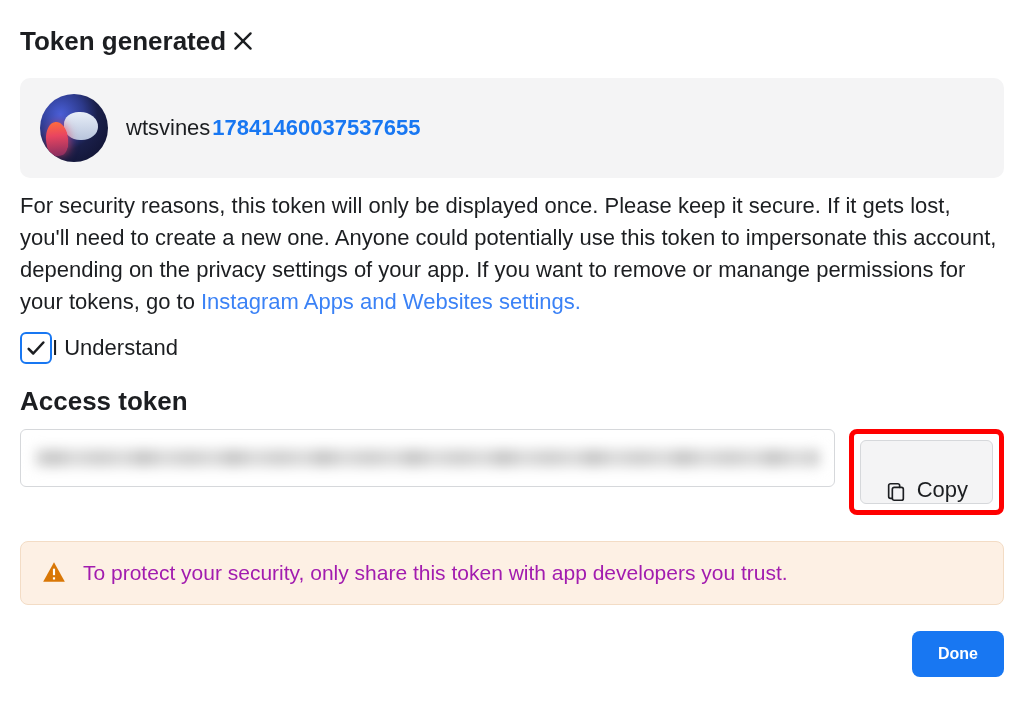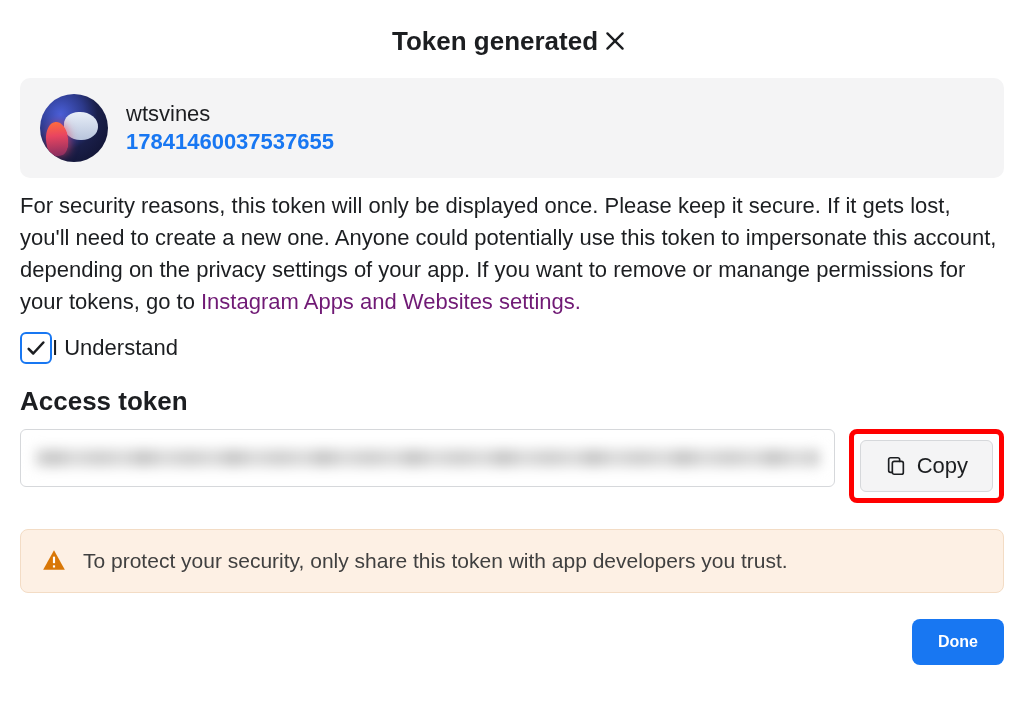--- a/index.html
+++ b/index.html
@@ -14,21 +14,21 @@
       height: 717px;
       position: relative;
       overflow: hidden;
     }
     .modal {
       padding: 24px 20px;
       position: relative;
     }
     .header-row {
       display: flex;
-      justify-content: center;
+      justify-content: flex-start;
       align-items: center;
       margin-bottom: 20px;
     }
     .title {
       font-size: 26px;
       font-weight: 700;
       color: #1c1e21;
     }
     .close-btn {
       background: none;
@@ -78,21 +78,21 @@
       position: absolute;
       right: 10px;
       top: 18px;
       width: 34px;
       height: 28px;
       background: linear-gradient(180deg, #e8eef8 0%, #b8c4dc 100%);
       border-radius: 45% 55% 50% 50%;
     }
     .account-info {
       display: flex;
-      flex-direction: column;
+      flex-direction: row;
       gap: 2px;
     }
     .account-name {
       font-size: 22px;
       color: #1c1e21;
       font-weight: 400;
     }
     .account-id {
       font-size: 22px;
       color: #1877f2;
@@ -100,21 +100,21 @@
       cursor: pointer;
       font-weight: bold;
     }
     .body-text {
       font-size: 22px;
       line-height: 1.45;
       color: #1c1e21;
       margin-bottom: 14px;
     }
     .body-text a {
-      color: #701a75;
+      color: #3b82f6;
       text-decoration: none;
       cursor: pointer;
     }
     .checkbox-row {
       display: flex;
       align-items: center;
       margin-bottom: 22px;
     }
     .checkbox-box {
       width: 32px;
@@ -175,23 +175,23 @@
     }
     .copy-btn {
       background: #f4f4f5;
       border: 1px solid #d6d8db;
       border-radius: 6px;
       padding: 0 24px;
       font-size: 22px;
       color: #1c1e21;
       cursor: pointer;
       display: flex;
-      align-items: center;
+      align-items: flex-end;
       gap: 10px;
-      height: 52px;
+      height: 64px;
     }
     .copy-btn svg {
       width: 22px;
       height: 22px;
     }
     .warning-banner {
       background: #fdf0e4;
       border: 1px solid #f3dcc5;
       border-radius: 8px;
       padding: 18px 20px;
@@ -200,21 +200,21 @@
       gap: 16px;
       margin-bottom: 26px;
     }
     .warning-banner svg {
       width: 26px;
       height: 26px;
       flex-shrink: 0;
     }
     .warning-text {
       font-size: 21px;
-      color: #404040;
+      color: #a21caf;
     }
     .footer-row {
       display: flex;
       justify-content: flex-end;
     }
     .done-btn {
       background: #1877f2;
       color: #fff;
       border: none;
       border-radius: 8px;

